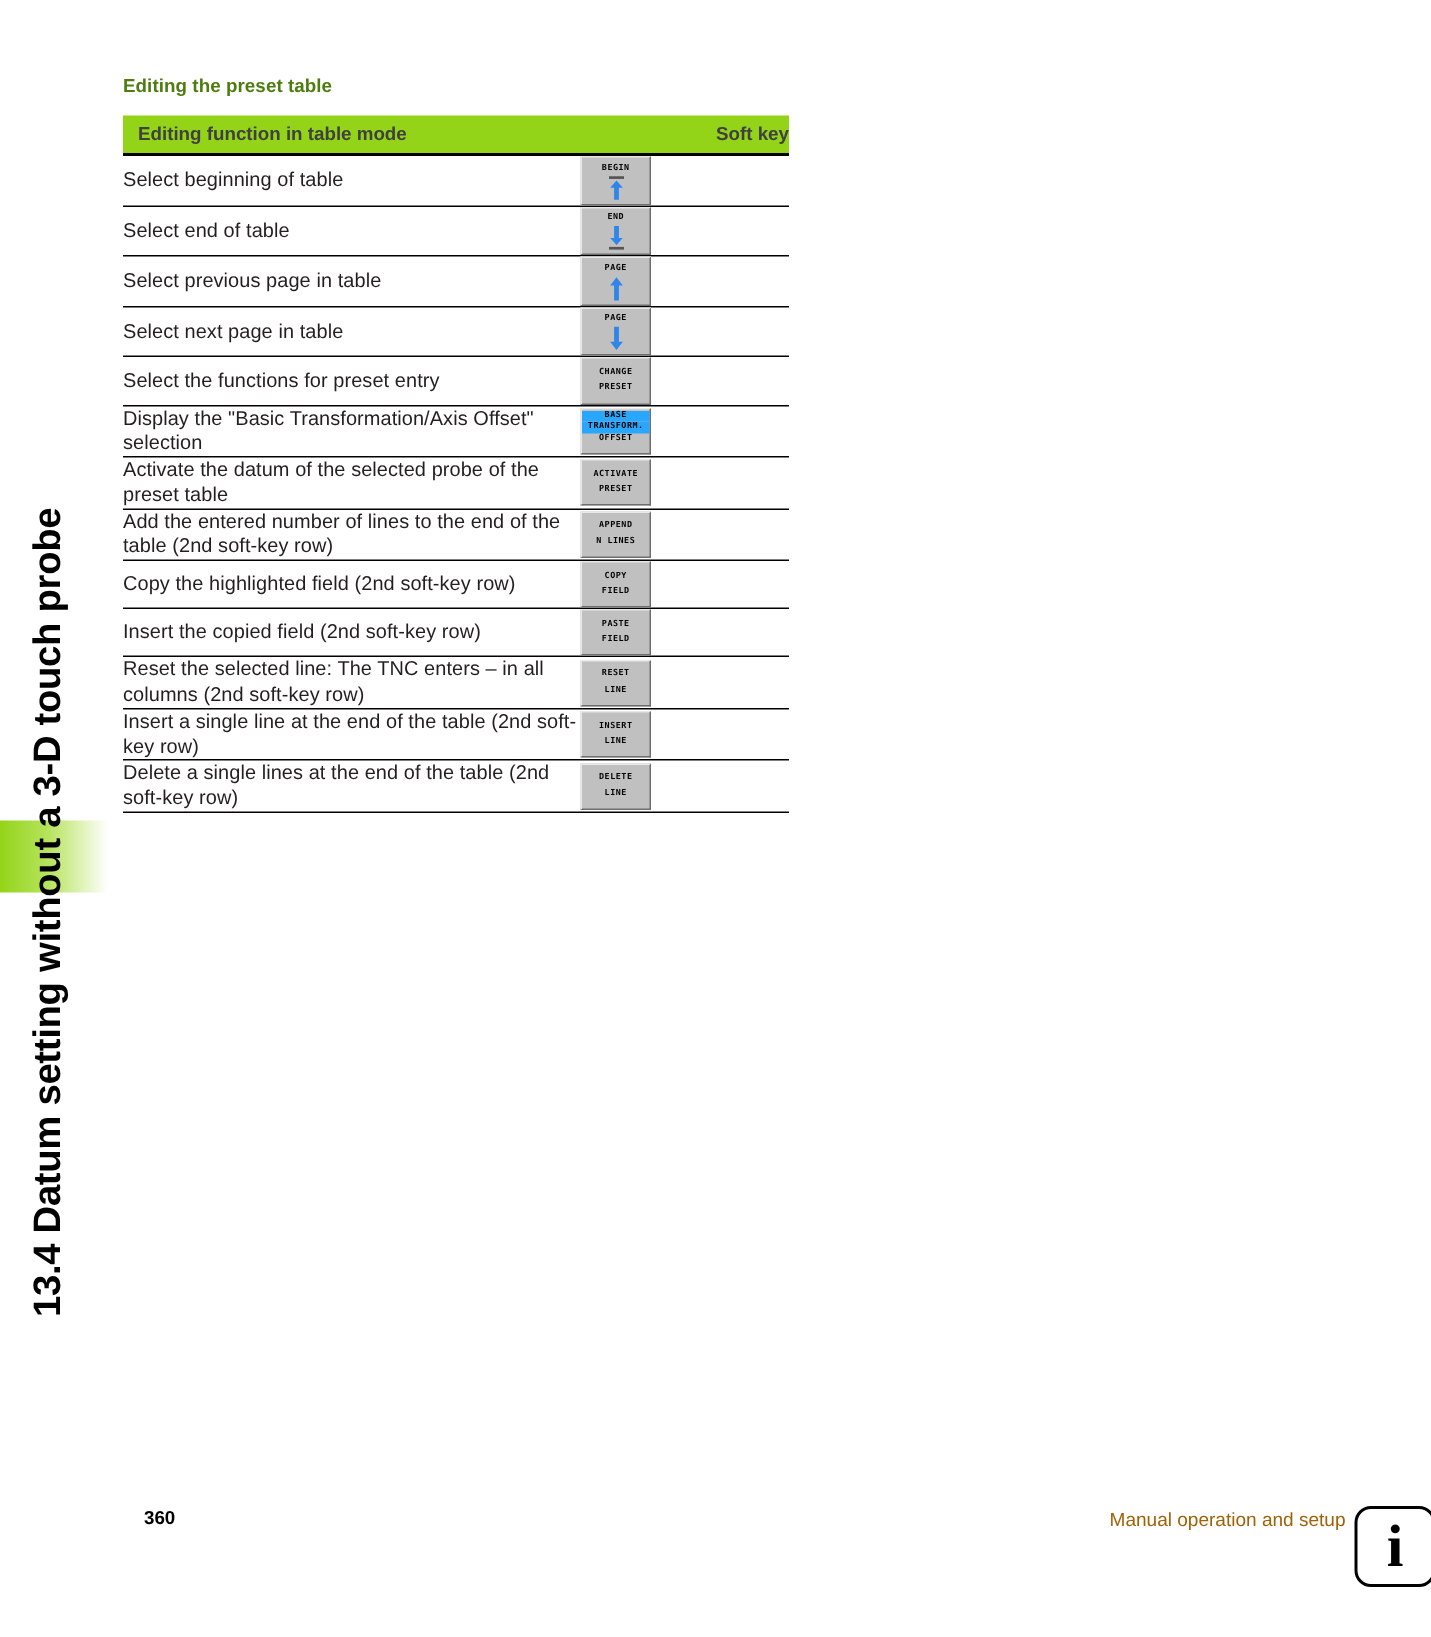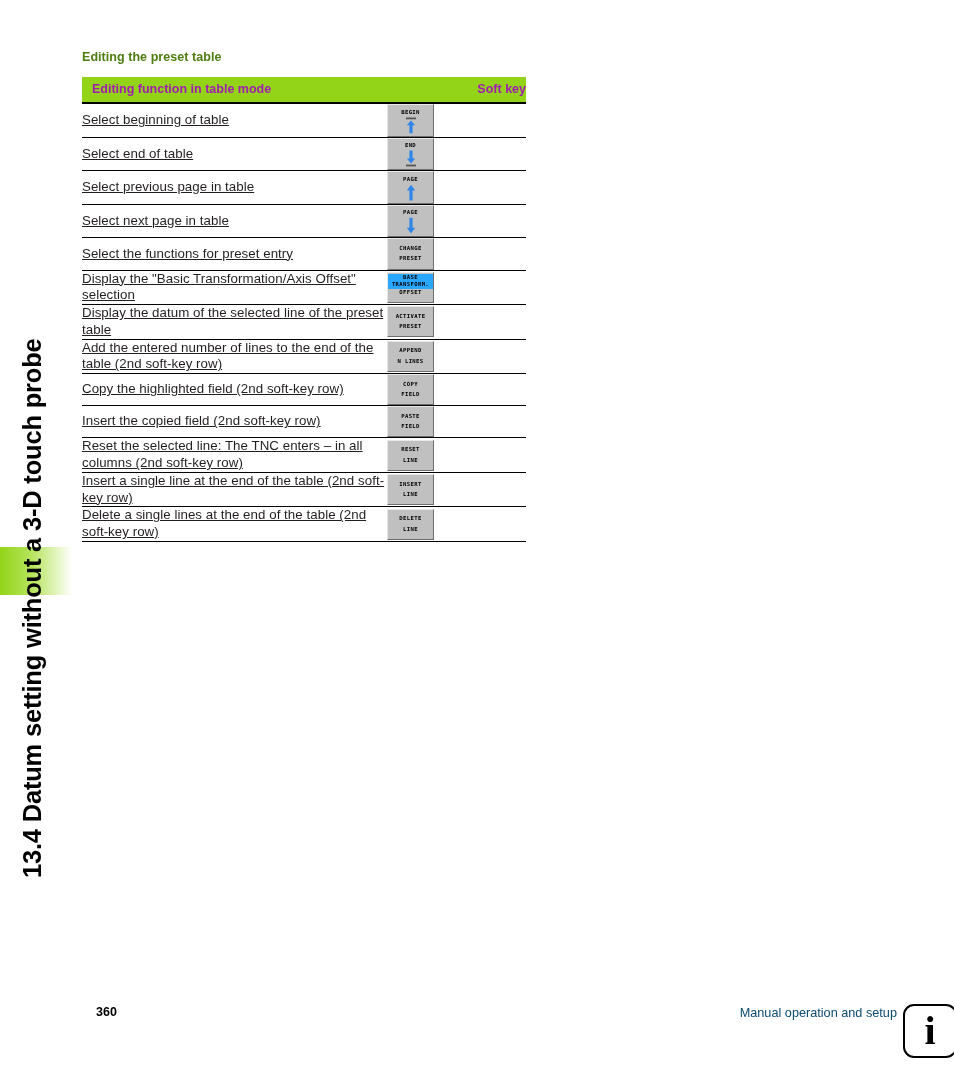--- a/index.html
+++ b/index.html
@@ -76,21 +76,21 @@
     left: 0;
     top: 77px;
     width: 444px;
     border-collapse: collapse;
     table-layout: fixed;
   }
   #func-table thead th {
     background: #93d419;
     font-size: 12.5px;
     font-weight: bold;
-    color: #a21caf;
+    color: #404040;
     text-align: left;
     padding: 5px 0 6px 10px;
     border-bottom: 2.5px solid #000;
     vertical-align: middle;
   }
   #func-table thead th.softkey-head {
     padding-left: 0;
     text-align: right;
     width: 140px;
   }
@@ -98,21 +98,20 @@
     border-bottom: 1.2px solid #000;
     vertical-align: middle;
     padding: 0;
   }
   td.desc {
     font-size: 13.3px;
     line-height: 1.26;
     color: #231f20;
     padding: 12px 14px 12px 10px;
     letter-spacing: 0.05px;
-    text-decoration: underline;
   }
   td.keycell {
     width: 140px;
     text-align: left;
     padding: 9px 0 9px 0;
   }
 
   
   .softkey {
     position: relative;
@@ -171,21 +170,21 @@
     color: #000;
     pointer-events: auto;
   }
   #footer-title {
     position: absolute;
     left: 500px;
     top: 1006px;
     width: 385px;
     text-align: right;
     font-size: 12.7px;
-    color: #0c4a6e;
+    color: #a16207;
     pointer-events: auto;
   }
   #info-badge {
     position: absolute;
     left: 891px;
     top: 1004px;
     width: 54px;
     height: 54px;
     border: 2px solid #000;
     border-radius: 11px;
@@ -259,21 +258,21 @@
         </tr>
         <tr>
           <td class="desc">Select the functions for preset entry</td>
           <td class="keycell"><div class="softkey twoline"><span class="lbl">CHANGE</span><span class="lbl">PRESET</span></div></td>
         </tr>
         <tr>
           <td class="desc">Display the "Basic Transformation/Axis Offset" selection</td>
           <td class="keycell"><div class="softkey threeline"><span class="lbl hl">BASE</span><span class="lbl hl">TRANSFORM.</span><span class="lbl">OFFSET</span></div></td>
         </tr>
         <tr>
-          <td class="desc">Display the datum of the selected line of the preset table</td>
+          <td class="desc">Activate the datum of the selected probe of the preset table</td>
           <td class="keycell"><div class="softkey twoline"><span class="lbl">ACTIVATE</span><span class="lbl">PRESET</span></div></td>
         </tr>
         <tr>
           <td class="desc">Add the entered number of lines to the end of the table (2nd soft-key row)</td>
           <td class="keycell"><div class="softkey twoline"><span class="lbl">APPEND</span><span class="lbl">N LINES</span></div></td>
         </tr>
         <tr>
           <td class="desc">Copy the highlighted field (2nd soft-key row)</td>
           <td class="keycell"><div class="softkey twoline"><span class="lbl">COPY</span><span class="lbl">FIELD</span></div></td>
         </tr>

